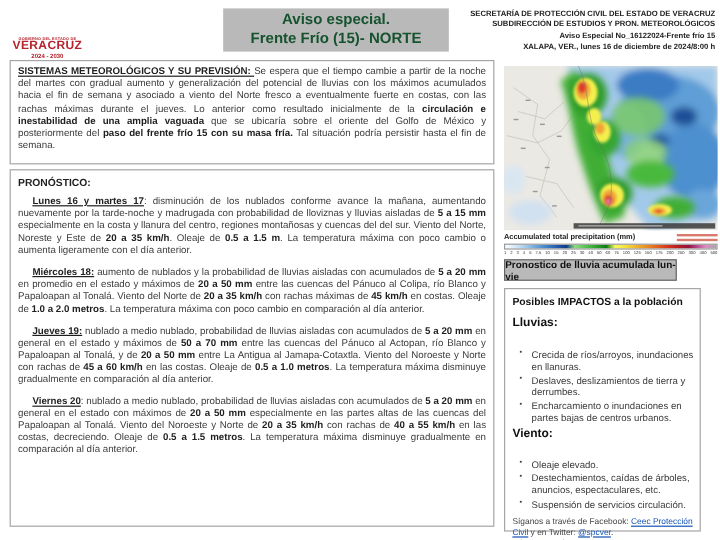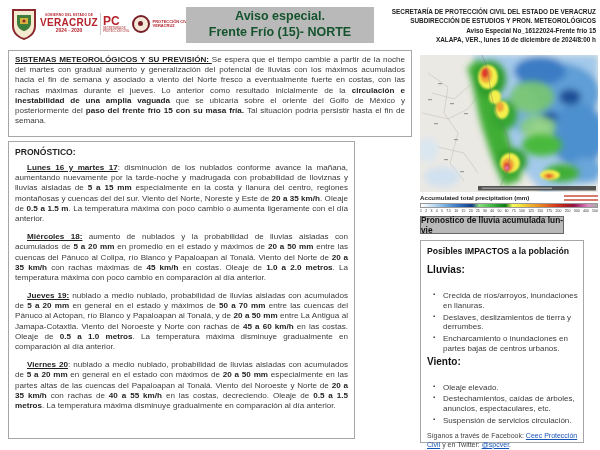--- a/index.html
+++ b/index.html
@@ -1,21 +1,21 @@
 <!DOCTYPE html>
 <html><head>
 <meta charset="utf-8">
 <style>
   * { margin:0; padding:0; box-sizing:border-box; }
   html,body { width:600px; height:450px; overflow:hidden; background:#fff;
     font-family:"Liberation Sans", sans-serif; }
   .page { position:relative; width:600px; height:450px; background:#fff; }
 
   
-  .logos { position:absolute; left:10px; top:6px; height:36px; display:flex; align-items:center; gap:2px; }
+  .logos { position:absolute; left:10px; top:6px; height:36px; display:flex; align-items:center; gap:25px;flex-direction:column; }
   .crest { width:28px; height:32px; }
   .wordmark { color:#b5242c; line-height:1.05; text-align:center; }
   .wordmark .top { font-size:3.2px; font-weight:bold; letter-spacing:.2px; }
   .wordmark .big { font-size:10px; font-weight:bold; letter-spacing:.3px; }
   .wordmark .yrs { font-size:5px; font-weight:bold; }
   .vdiv { width:1px; height:22px; background:#c9c9c9; }
   .pclogo { color:#b5242c; text-align:left; line-height:1; }
   .pclogo .pc { font-size:12px; font-weight:bold; }
   .pclogo .sub { font-size:2.8px; font-weight:bold; color:#c06a6a; }
   .emblem { display:flex; align-items:center; gap:3px; }
@@ -28,21 +28,21 @@
   .title-box { position:absolute; left:186px; top:7px; width:188px; height:36px; background:#b9b9b9;
     display:flex; flex-direction:column; align-items:center; justify-content:center; }
   .title-box div { font-size:12.5px; font-weight:bold; color:#14532d; line-height:1.25; }
 
   .org { position:absolute; right:4px; top:7px; width:216px; text-align:right;
     font-size:6.4px; font-weight:bold; color:#222; line-height:1.45; }
 
   
   .box { border:1.5px solid #a6a6a6; background:#fff; position:absolute; }
   .systems-box { left:8px; top:50px; width:404px; height:87px; padding:4px 6px; }
-  .forecast-box { left:8px; top:141px; width:347px; height:298px; padding:5px 6px; }
+  .forecast-box { left:8px; top:141px; width:404px; height:298px; padding:5px 6px; }
   .bodytxt { font-size:8.1px; line-height:1.26; color:#3b3b3b; text-align:justify; }
   .bodytxt .b { font-weight:bold; color:#1f1f1f; }
   .bodytxt .u { text-decoration:underline; }
   .fc-heading { font-size:8.6px; font-weight:bold; color:#1f1f1f; margin-bottom:6px; }
   .day { text-indent:12px; margin-bottom:8px; }
   .day:last-child { margin-bottom:0; }
 
   
   .map-wrap { position:absolute; left:420px; top:55px; width:178px; }
   .map-svg { display:block; width:178px; height:137px; }

